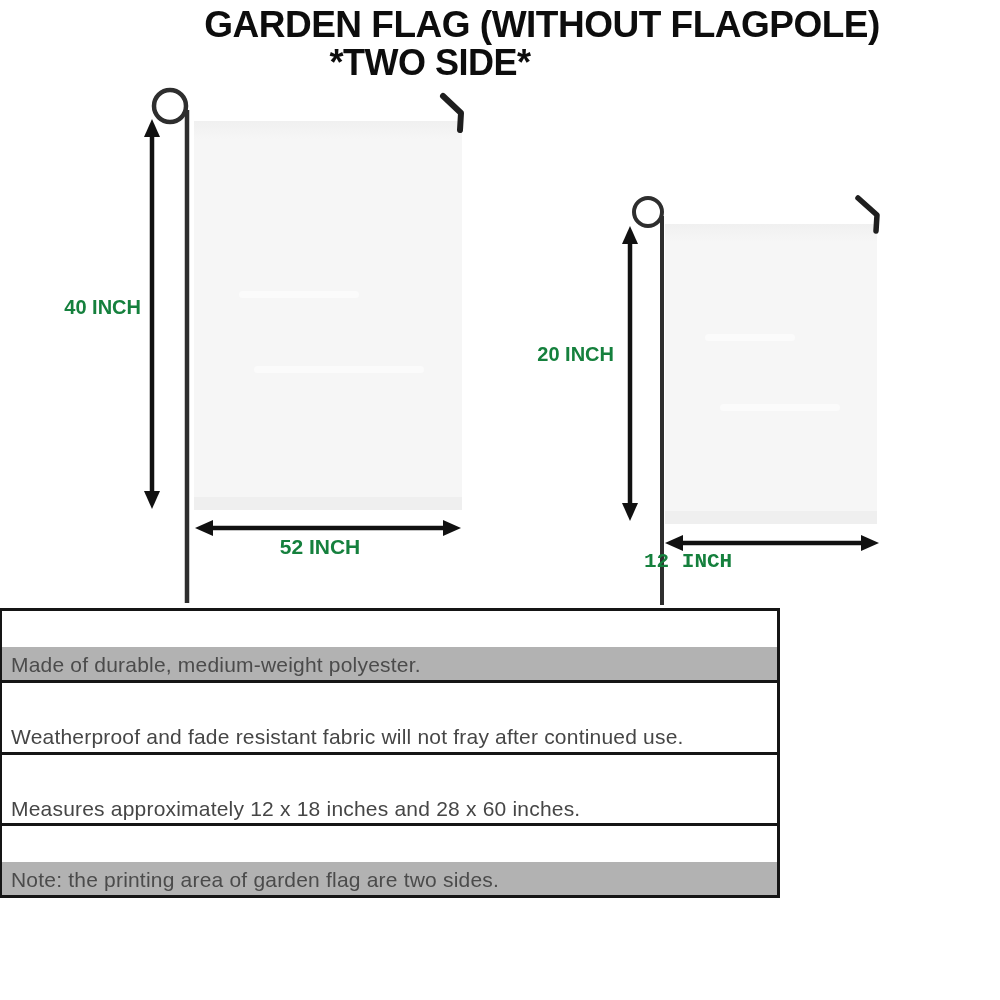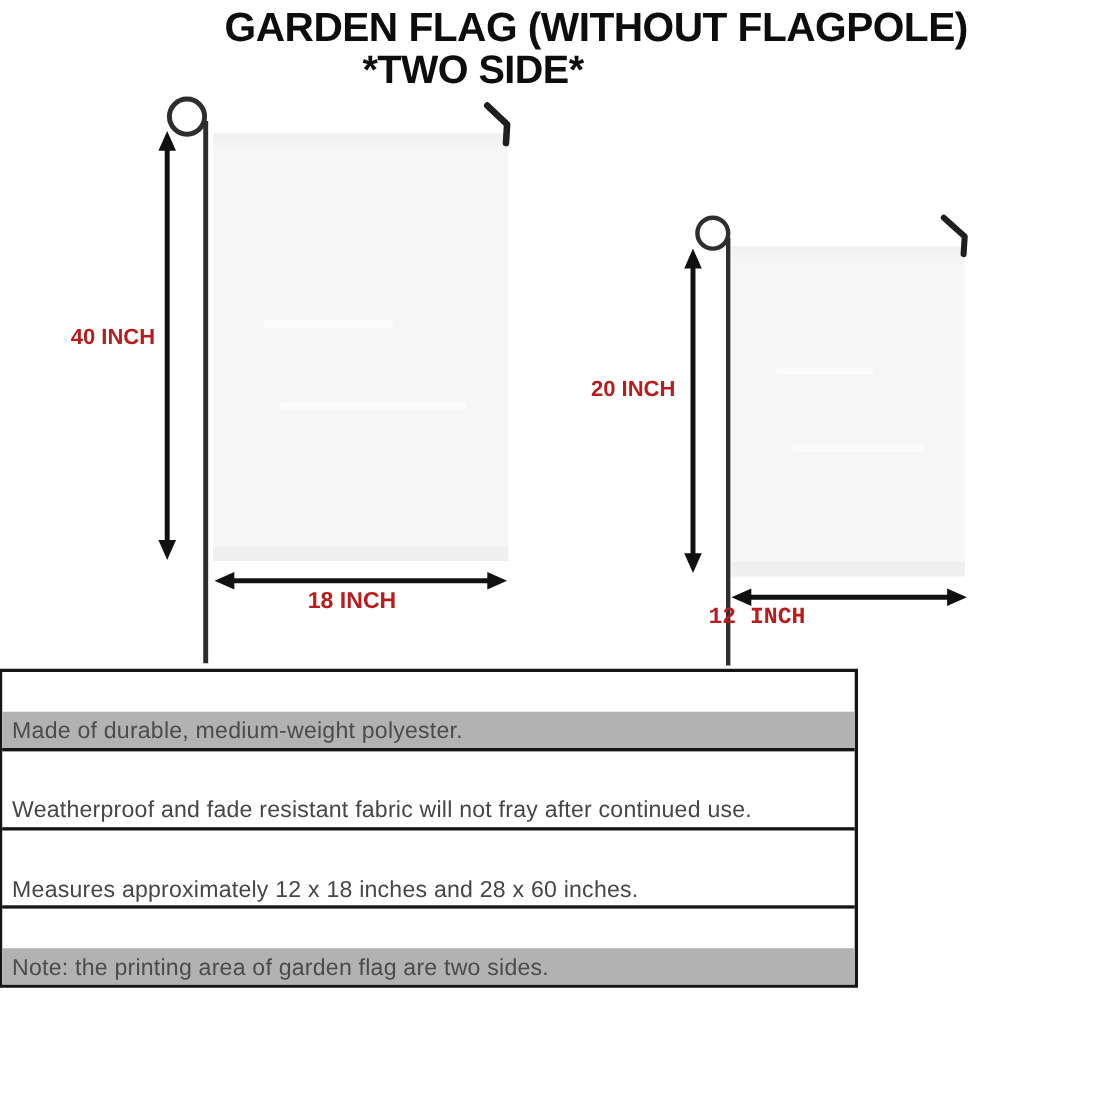--- a/index.html
+++ b/index.html
@@ -33,21 +33,21 @@
     position:absolute;height:7px;background:#fbfbfb;border-radius:4px;
   }
   .fold-a{left:45px;top:170px;width:120px;}
   .fold-b{left:60px;top:245px;width:170px;}
   .fold-c{left:40px;top:110px;width:90px;}
   .fold-d{left:55px;top:180px;width:120px;}
   
   .lineart{position:absolute;left:0;top:0;pointer-events:none;}
   
   .measure-label{
-    position:absolute;font-weight:700;color:#b91c1c;white-space:nowrap;
+    position:absolute;font-weight:700;color:#15803d;white-space:nowrap;
   }
   .lbl-40{right:859px;top:296px;font-size:20px;}   
   .lbl-28{left:220px;top:535px;width:200px;text-align:center;font-size:21px;}
   .lbl-18{right:386px;top:343px;font-size:20px;}   
   .lbl-12{left:644px;top:550px;width:200px;text-align:left;font-size:21px;font-family:Liberation Mono, monospace;}
   
   .feature-list{
     position:absolute;left:0;top:608px;width:775px;height:284px;
     border:3px solid #151515;border-left-width:2px;
     display:flex;flex-direction:column;background:#ffffff;
@@ -115,21 +115,21 @@
     </g>
 
     <g fill="#111111">
       <line x1="679" y1="543" x2="865" y2="543" stroke="#111111" stroke-width="4.5"></line>
       <polygon points="665,543 683,535 683,551"></polygon>
       <polygon points="879,543 861,535 861,551"></polygon>
     </g>
   </svg>
 
   <div class="measure-label lbl-40">40 INCH</div>
-  <div class="measure-label lbl-28">18 INCH</div>
+  <div class="measure-label lbl-28">52 INCH</div>
   <div class="measure-label lbl-18">20 INCH</div>
   <div class="measure-label lbl-12">12 INCH</div>
 
   <div class="feature-list">
     <div class="feature-row shaded">Made of durable, medium-weight polyester.</div>
     <div class="feature-row">Weatherproof and fade resistant fabric will not fray after continued use.</div>
     <div class="feature-row">Measures approximately 12 x 18 inches and 28 x 60 inches.</div>
     <div class="feature-row shaded">Note: the printing area of garden flag are two sides.</div>
   </div>
 

